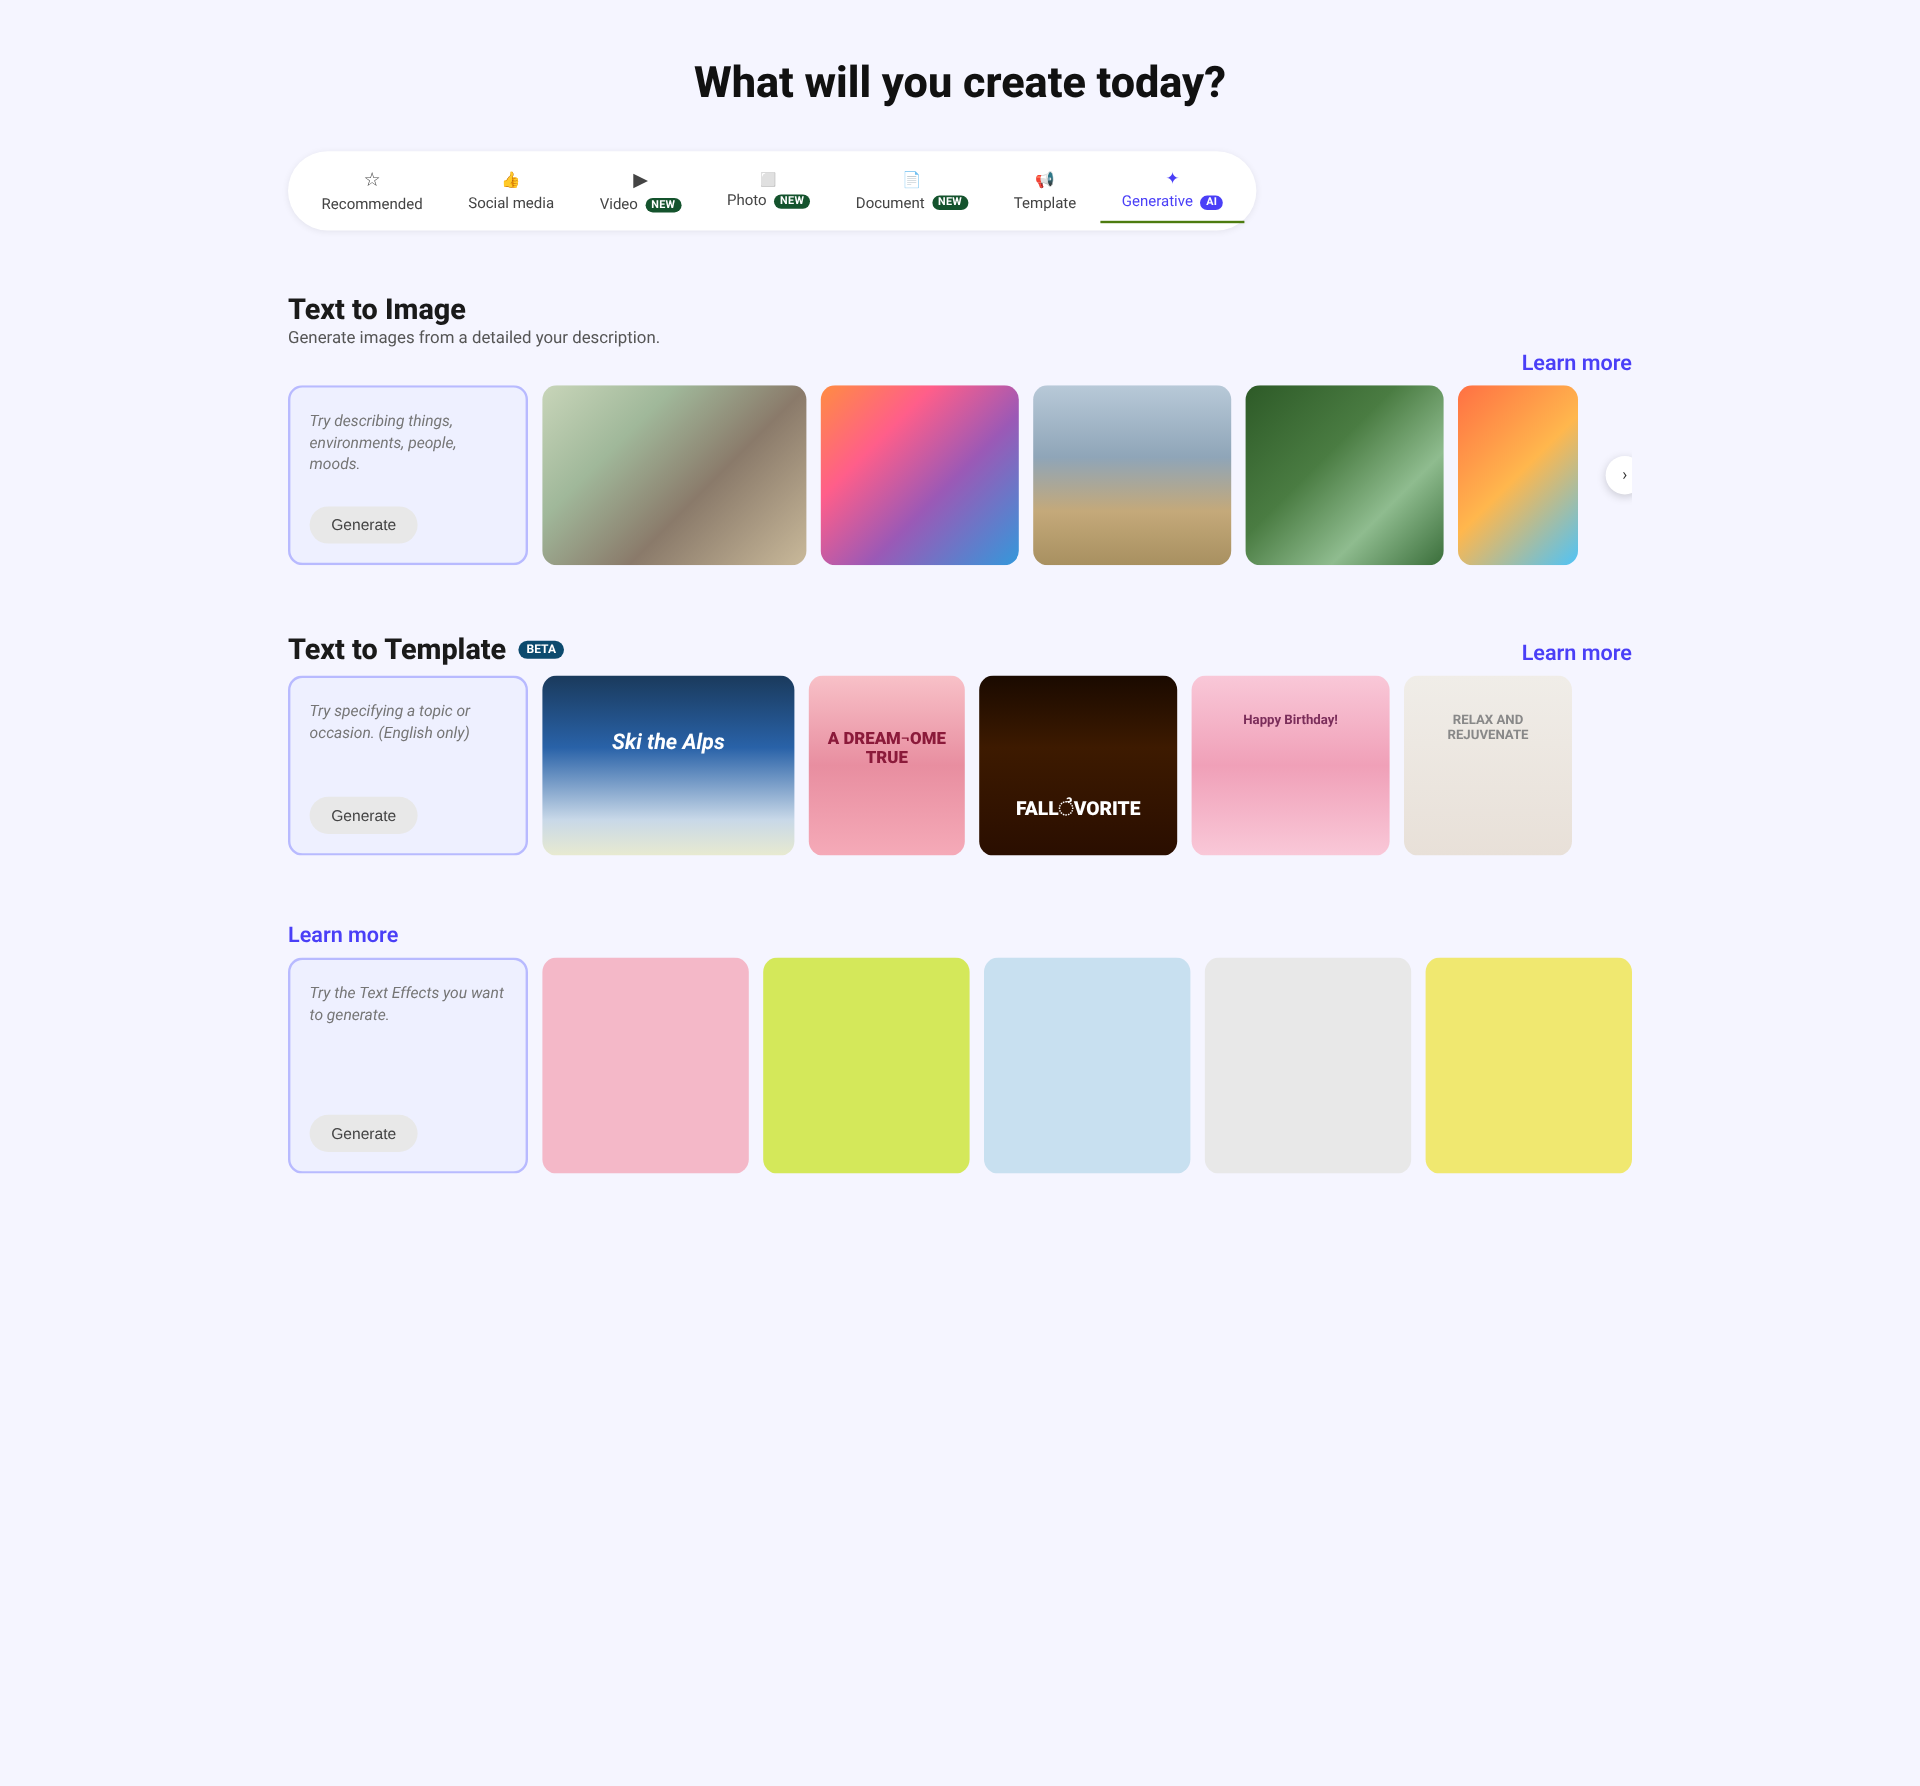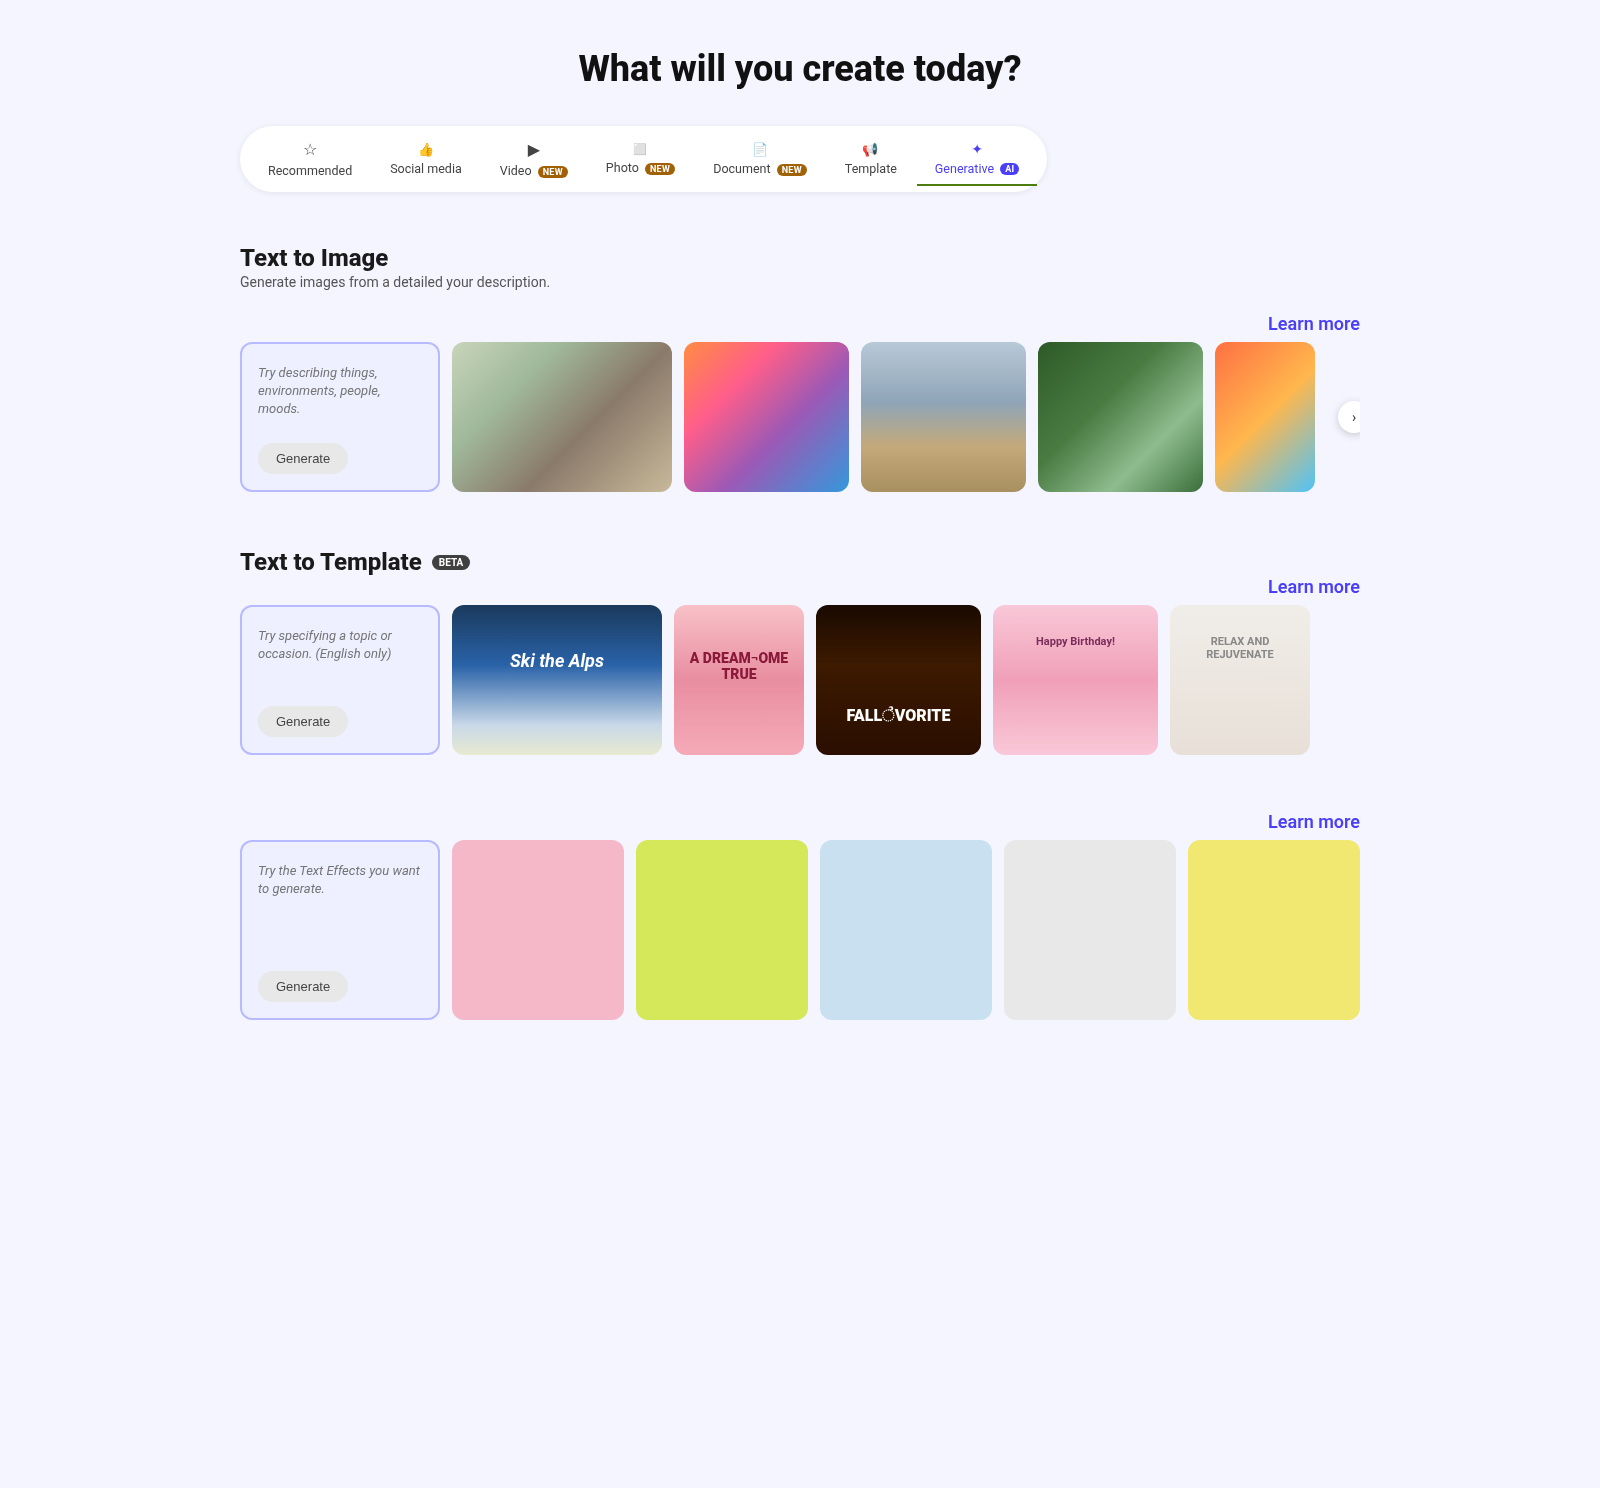--- a/index.html
+++ b/index.html
@@ -59,50 +59,49 @@
       display: flex;
       align-items: center;
       gap: 4px;
     }
     .nav-tab .tab-label {
       font-size: 12.5px;
       white-space: nowrap;
     }
     .badge {
       font-size: 9px;
-      background: #a16207;
+      background: #14532d;
       color: #fff;
       padding: 1px 5px;
       border-radius: 6px;
       font-weight: 700;
       letter-spacing: 0.3px;
       vertical-align: middle;
       margin-left: 3px;
     }
     
     .section {
       margin-bottom: 56px;
     }
     .section-header {
       display: flex;
       align-items: flex-start;
       justify-content: space-between;
       margin-bottom: 8px;
-      flex-direction: column;
     }
     .section-title {
       font-size: 24px;
       font-weight: 800;
       display: flex;
       align-items: center;
       gap: 10px;
     }
     .beta-badge {
       font-size: 10px;
-      background: #404040;
+      background: #0c4a6e;
       color: #fff;
       padding: 2px 7px;
       border-radius: 8px;
       font-weight: 700;
     }
     .learn-more {
       font-size: 18px;
       color: #4a3ff7;
       font-weight: 600;
       cursor: pointer;

